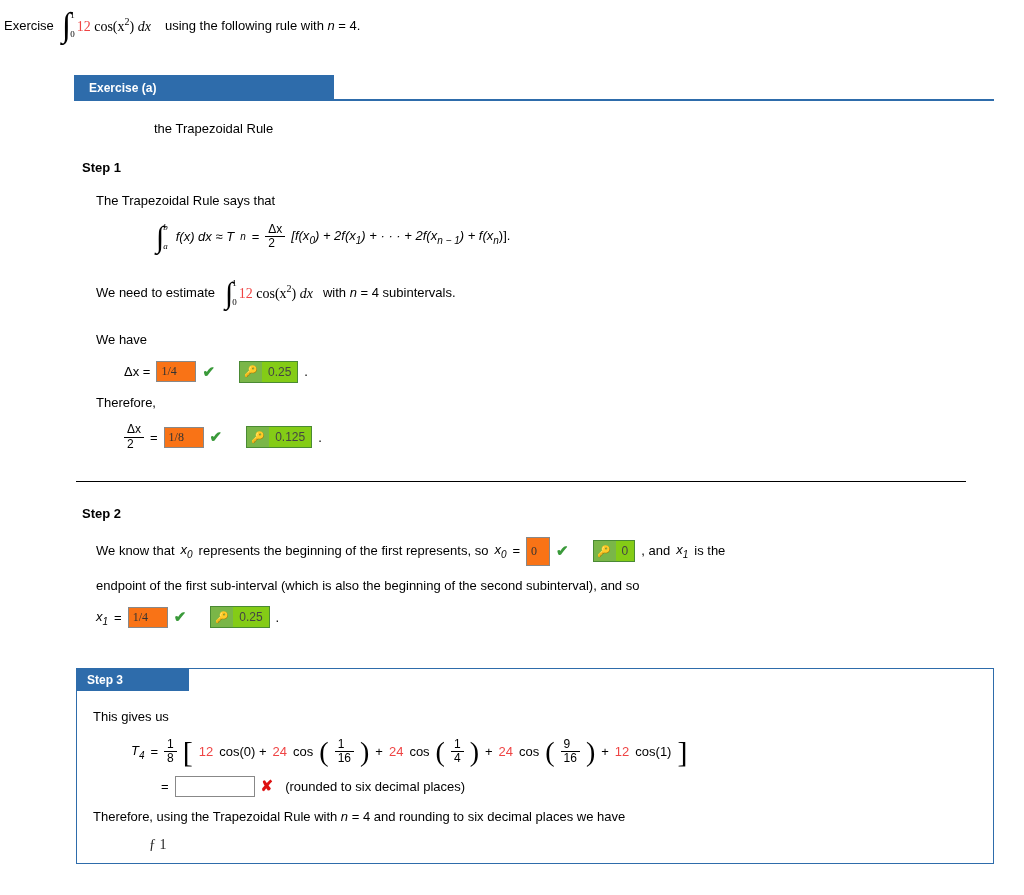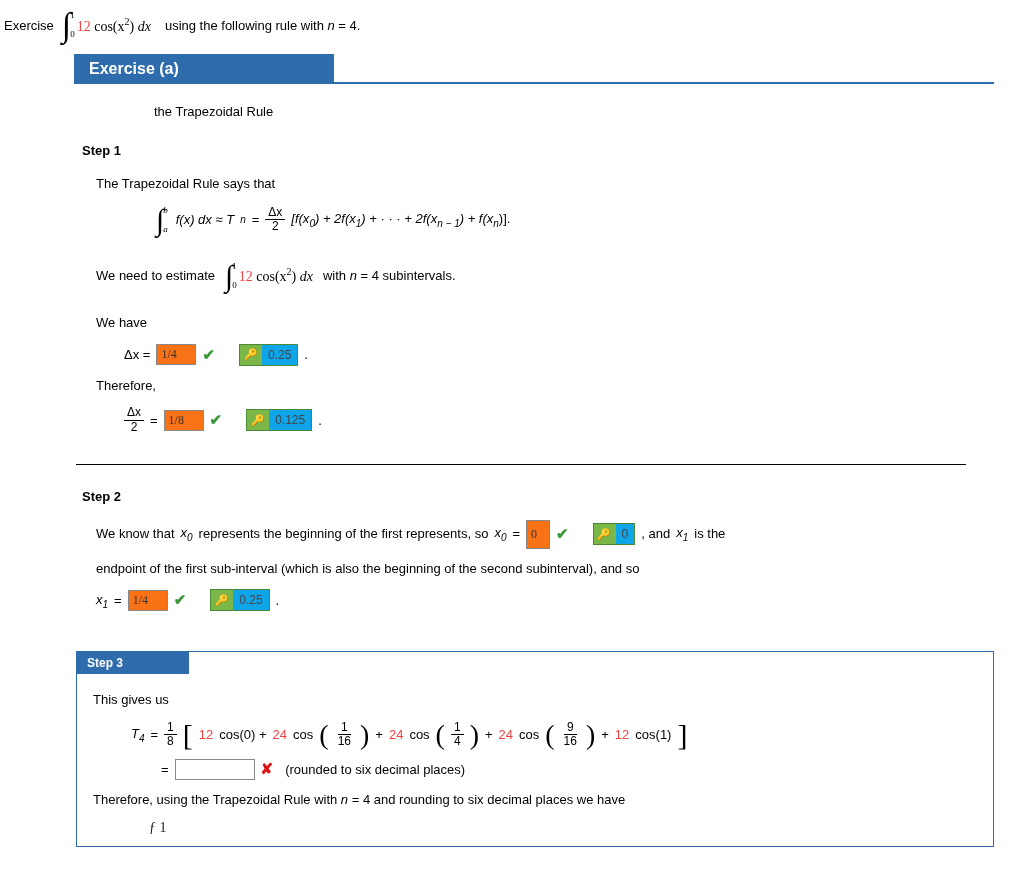--- a/index.html
+++ b/index.html
@@ -32,26 +32,27 @@
     display: flex;
     margin-bottom: 20px;
     margin-left: 70px;
     margin-right: 30px;
   }
   .exercise-tab {
     background: #2e6cab;
     color: #fff;
     font-weight: bold;
     padding: 5px 14px;
-    font-size: 16px;
+    font-size: 12px;
     min-width: 260px;
     border: 1px solid #2e6cab;
     box-sizing: border-box;
     display:flex;
     align-items:center;
+    margin-top:21px;
   }
   .exercise-line2 {
     border-bottom: 2px solid #2e6cab;
     flex: 1;
     margin-top: auto;
   }
   .subheading {
     margin: 18px 0 18px 70px;
     font-family: Verdana, sans-serif;
   }
@@ -121,21 +122,21 @@
   .decimal-box .icon-part {
     background: #7ab648;
     width: 22px;
     display: flex;
     align-items: center;
     justify-content: center;
     color: #cfa94a;
     font-size: 11px;
   }
   .decimal-box .val-part {
-    background: #0ea5e9;
+    background: #84cc16;
     padding: 0 6px;
     display: flex;
     align-items: center;
     font-size: 12px;
     color: #444;
   }
   .integral {
     display: inline-flex;
     align-items: center;
     font-family: 'Times New Roman', serif;
@@ -152,21 +153,20 @@
     font-size: 9px;
     line-height: 1;
     margin-left: -1px;
     margin-right: 2px;
     justify-content: space-between;
     height: 28px;
   }
   .frac {
     display: inline-flex;
     flex-direction: column;
-    align-items: center;
     font-size: 12px;
     line-height: 1.1;
     vertical-align: middle;
   }
   .frac .num { border-bottom: 1px solid #000; padding: 0 3px; }
   .frac .den { padding: 0 3px; }
   .prompt-integral .int-sym { font-size: 34px; }
   .hr {
     border: none;
     border-top: 1px solid #000;

